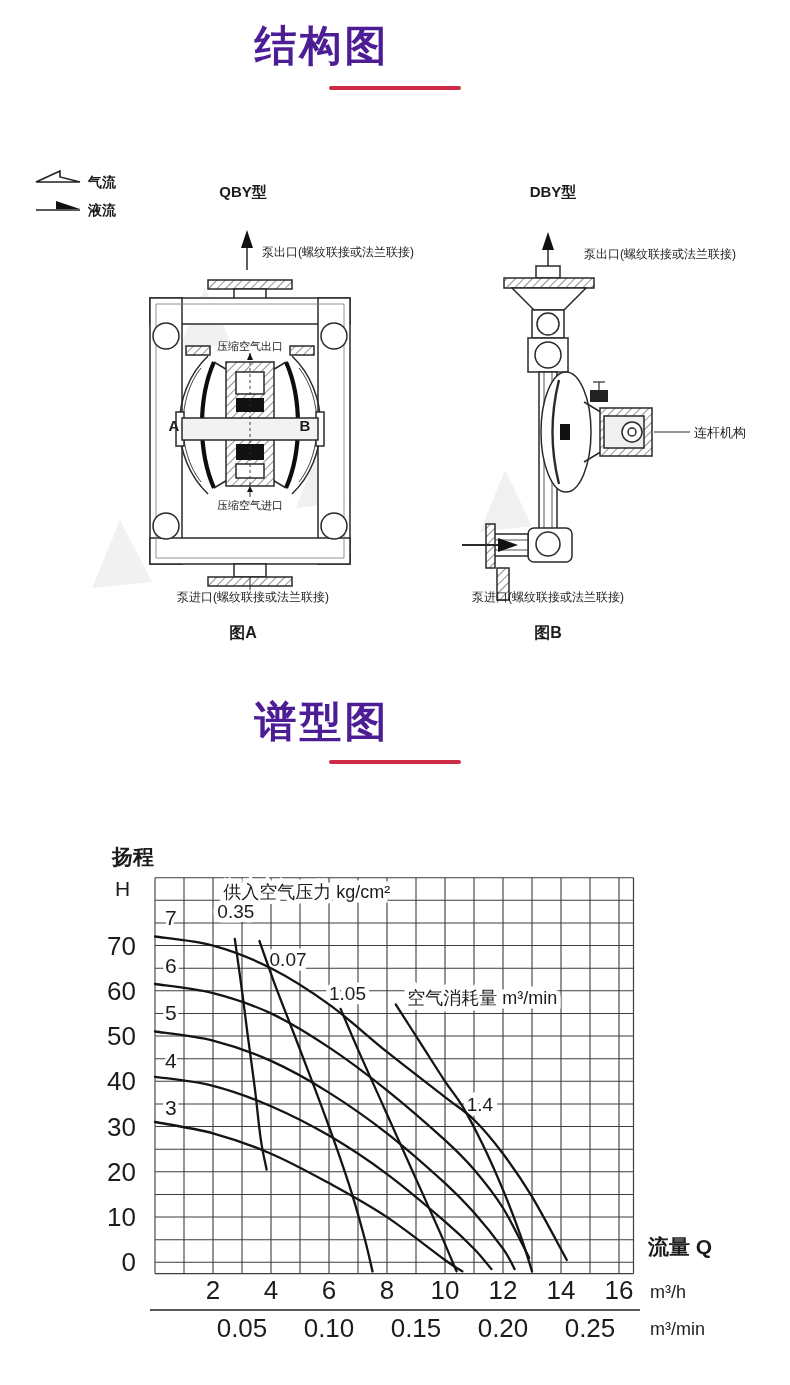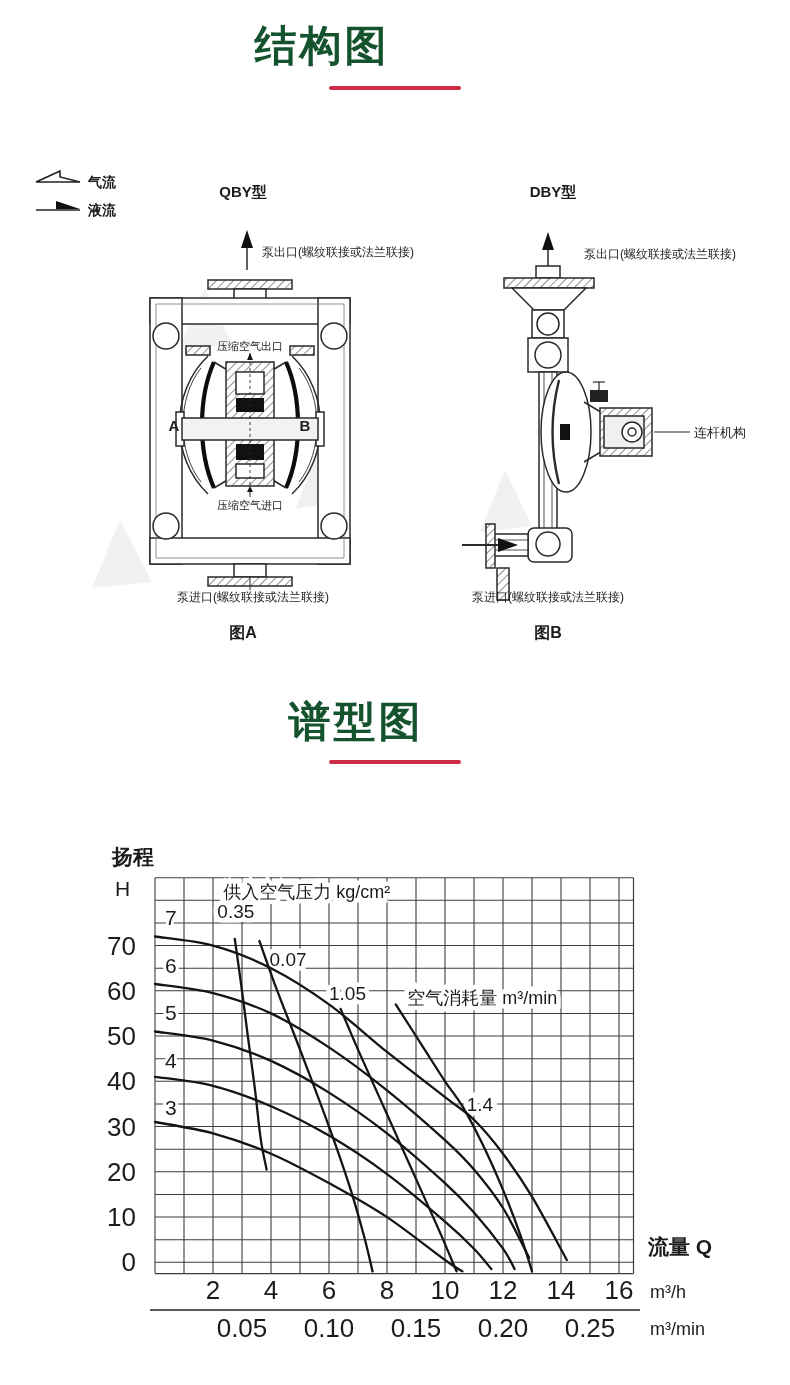--- a/index.html
+++ b/index.html
@@ -2,21 +2,21 @@
 <html><head>
 <meta charset="utf-8">
 <style>
   html,body{margin:0;padding:0;}
   body{
     width:790px;height:1385px;position:relative;background:#ffffff;
     font-family:"Liberation Sans","DejaVu Sans",sans-serif;color:#1c1c1c;overflow:hidden;
   }
   .sec-title{
     position:absolute;left:0;width:644px;text-align:center;margin:0;
-    font-size:42px;font-weight:700;letter-spacing:3px;color:#14532d;
+    font-size:42px;font-weight:700;letter-spacing:3px;color:#4c1d95;
   }
   .red-rule{
     position:absolute;left:50%;transform:translateX(-50%);
     width:132px;height:4px;background:#ce2b46;border-radius:2px;
   }
   svg text{fill:#1c1c1c;}
   .lbl{font-size:12px;}
   .lbl-s{font-size:11px;}
   .cap{font-size:16px;font-weight:600;}
   .typ{font-size:15px;font-weight:600;}
@@ -157,21 +157,21 @@
     <line x1="462" y1="405" x2="502" y2="405" stroke-width="1.8"></line>
     <polygon points="498,398 498,412 518,405" fill="#111" stroke="none"></polygon>
   </g>
   <text class="typ" x="553" y="57" text-anchor="middle">DBY型</text>
   <text class="lbl" x="584" y="118">泵出口(螺纹联接或法兰联接)</text>
   <text class="lbl" x="694" y="297" style="font-size:13px;">连杆机构</text>
   <text class="lbl" x="548" y="461" text-anchor="middle">泵进口(螺纹联接或法兰联接)</text>
   <text class="cap" x="548" y="498" text-anchor="middle">图B</text>
 </svg>
 
-<h1 class="sec-title" style="top:694px;margin-left:34px;">谱型图</h1>
+<h1 class="sec-title" style="top:694px;">谱型图</h1>
 <div class="red-rule" style="top:760px;"></div>
 
 <svg id="chart-svg" style="position:absolute;left:0;top:840px;" width="790" height="545" viewBox="0 0 790 545">
     <line x1="155" y1="37.674999999999955" x2="155" y2="433.6125" stroke="#3c3c3c" stroke-width="1.1"></line>
     <line x1="184" y1="37.674999999999955" x2="184" y2="433.6125" stroke="#3c3c3c" stroke-width="1.1"></line>
     <line x1="213" y1="37.674999999999955" x2="213" y2="433.6125" stroke="#3c3c3c" stroke-width="1.1"></line>
     <line x1="242" y1="37.674999999999955" x2="242" y2="433.6125" stroke="#3c3c3c" stroke-width="1.1"></line>
     <line x1="271" y1="37.674999999999955" x2="271" y2="433.6125" stroke="#3c3c3c" stroke-width="1.1"></line>
     <line x1="300" y1="37.674999999999955" x2="300" y2="433.6125" stroke="#3c3c3c" stroke-width="1.1"></line>
     <line x1="329" y1="37.674999999999955" x2="329" y2="433.6125" stroke="#3c3c3c" stroke-width="1.1"></line>

